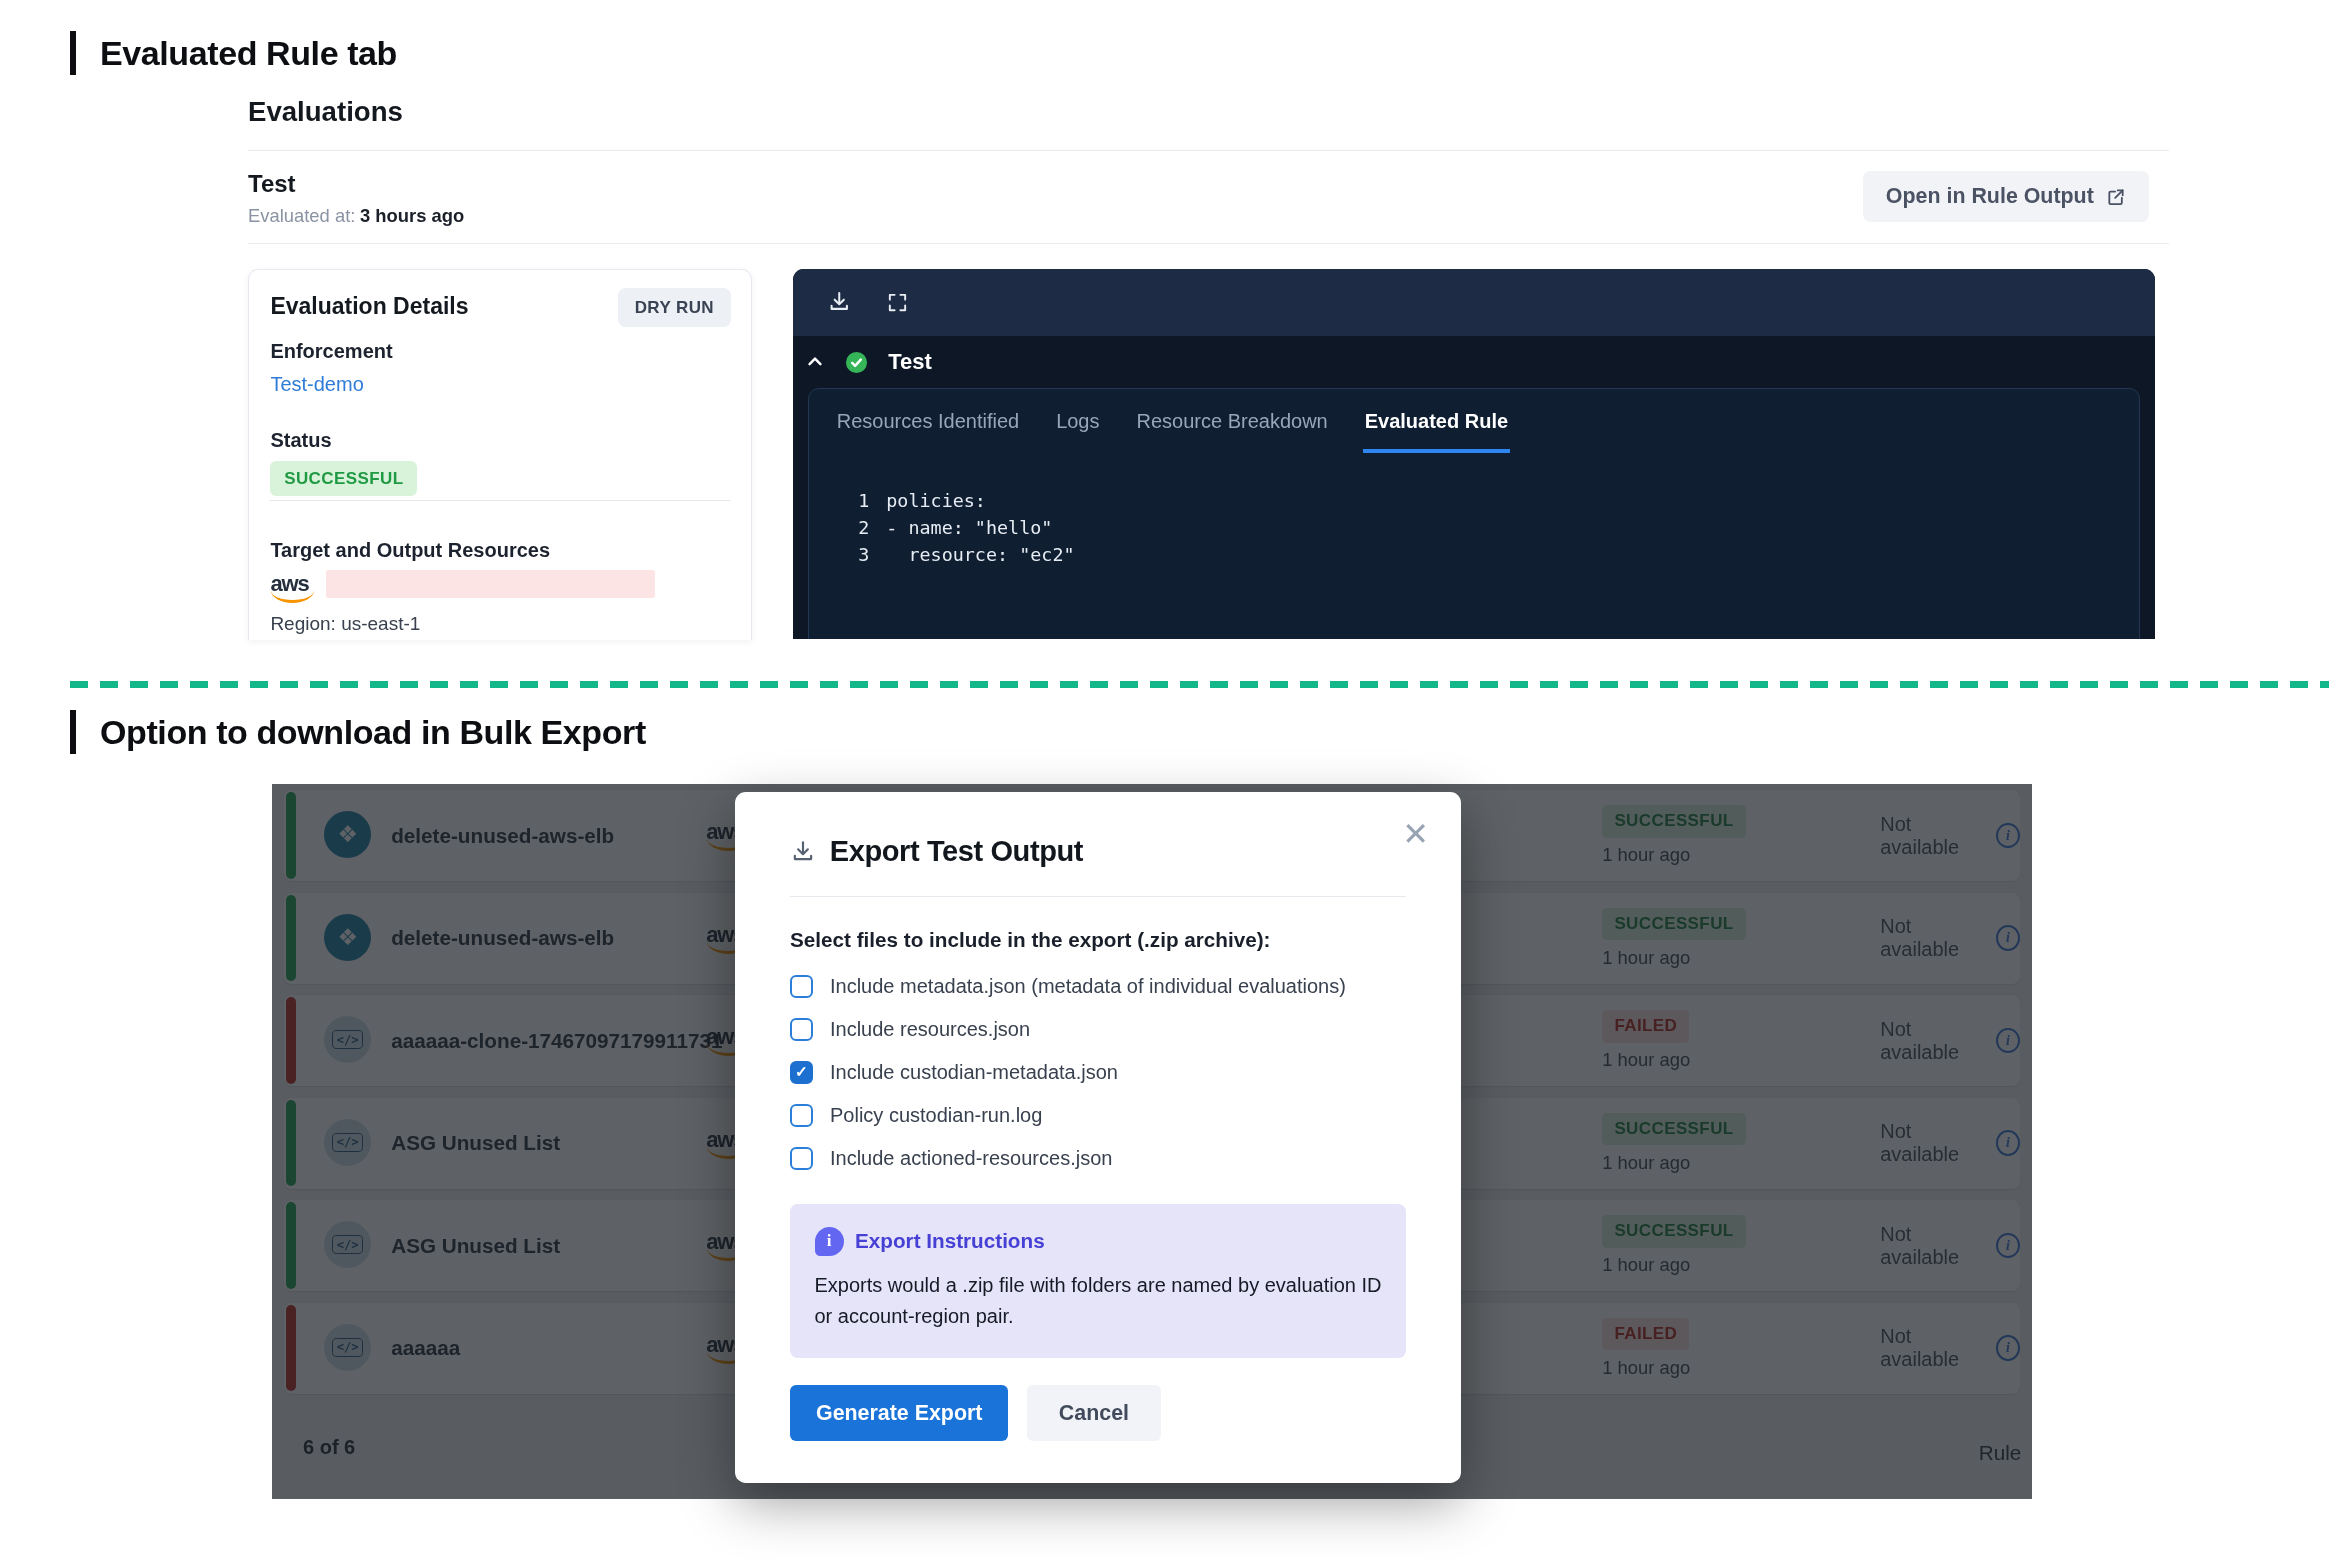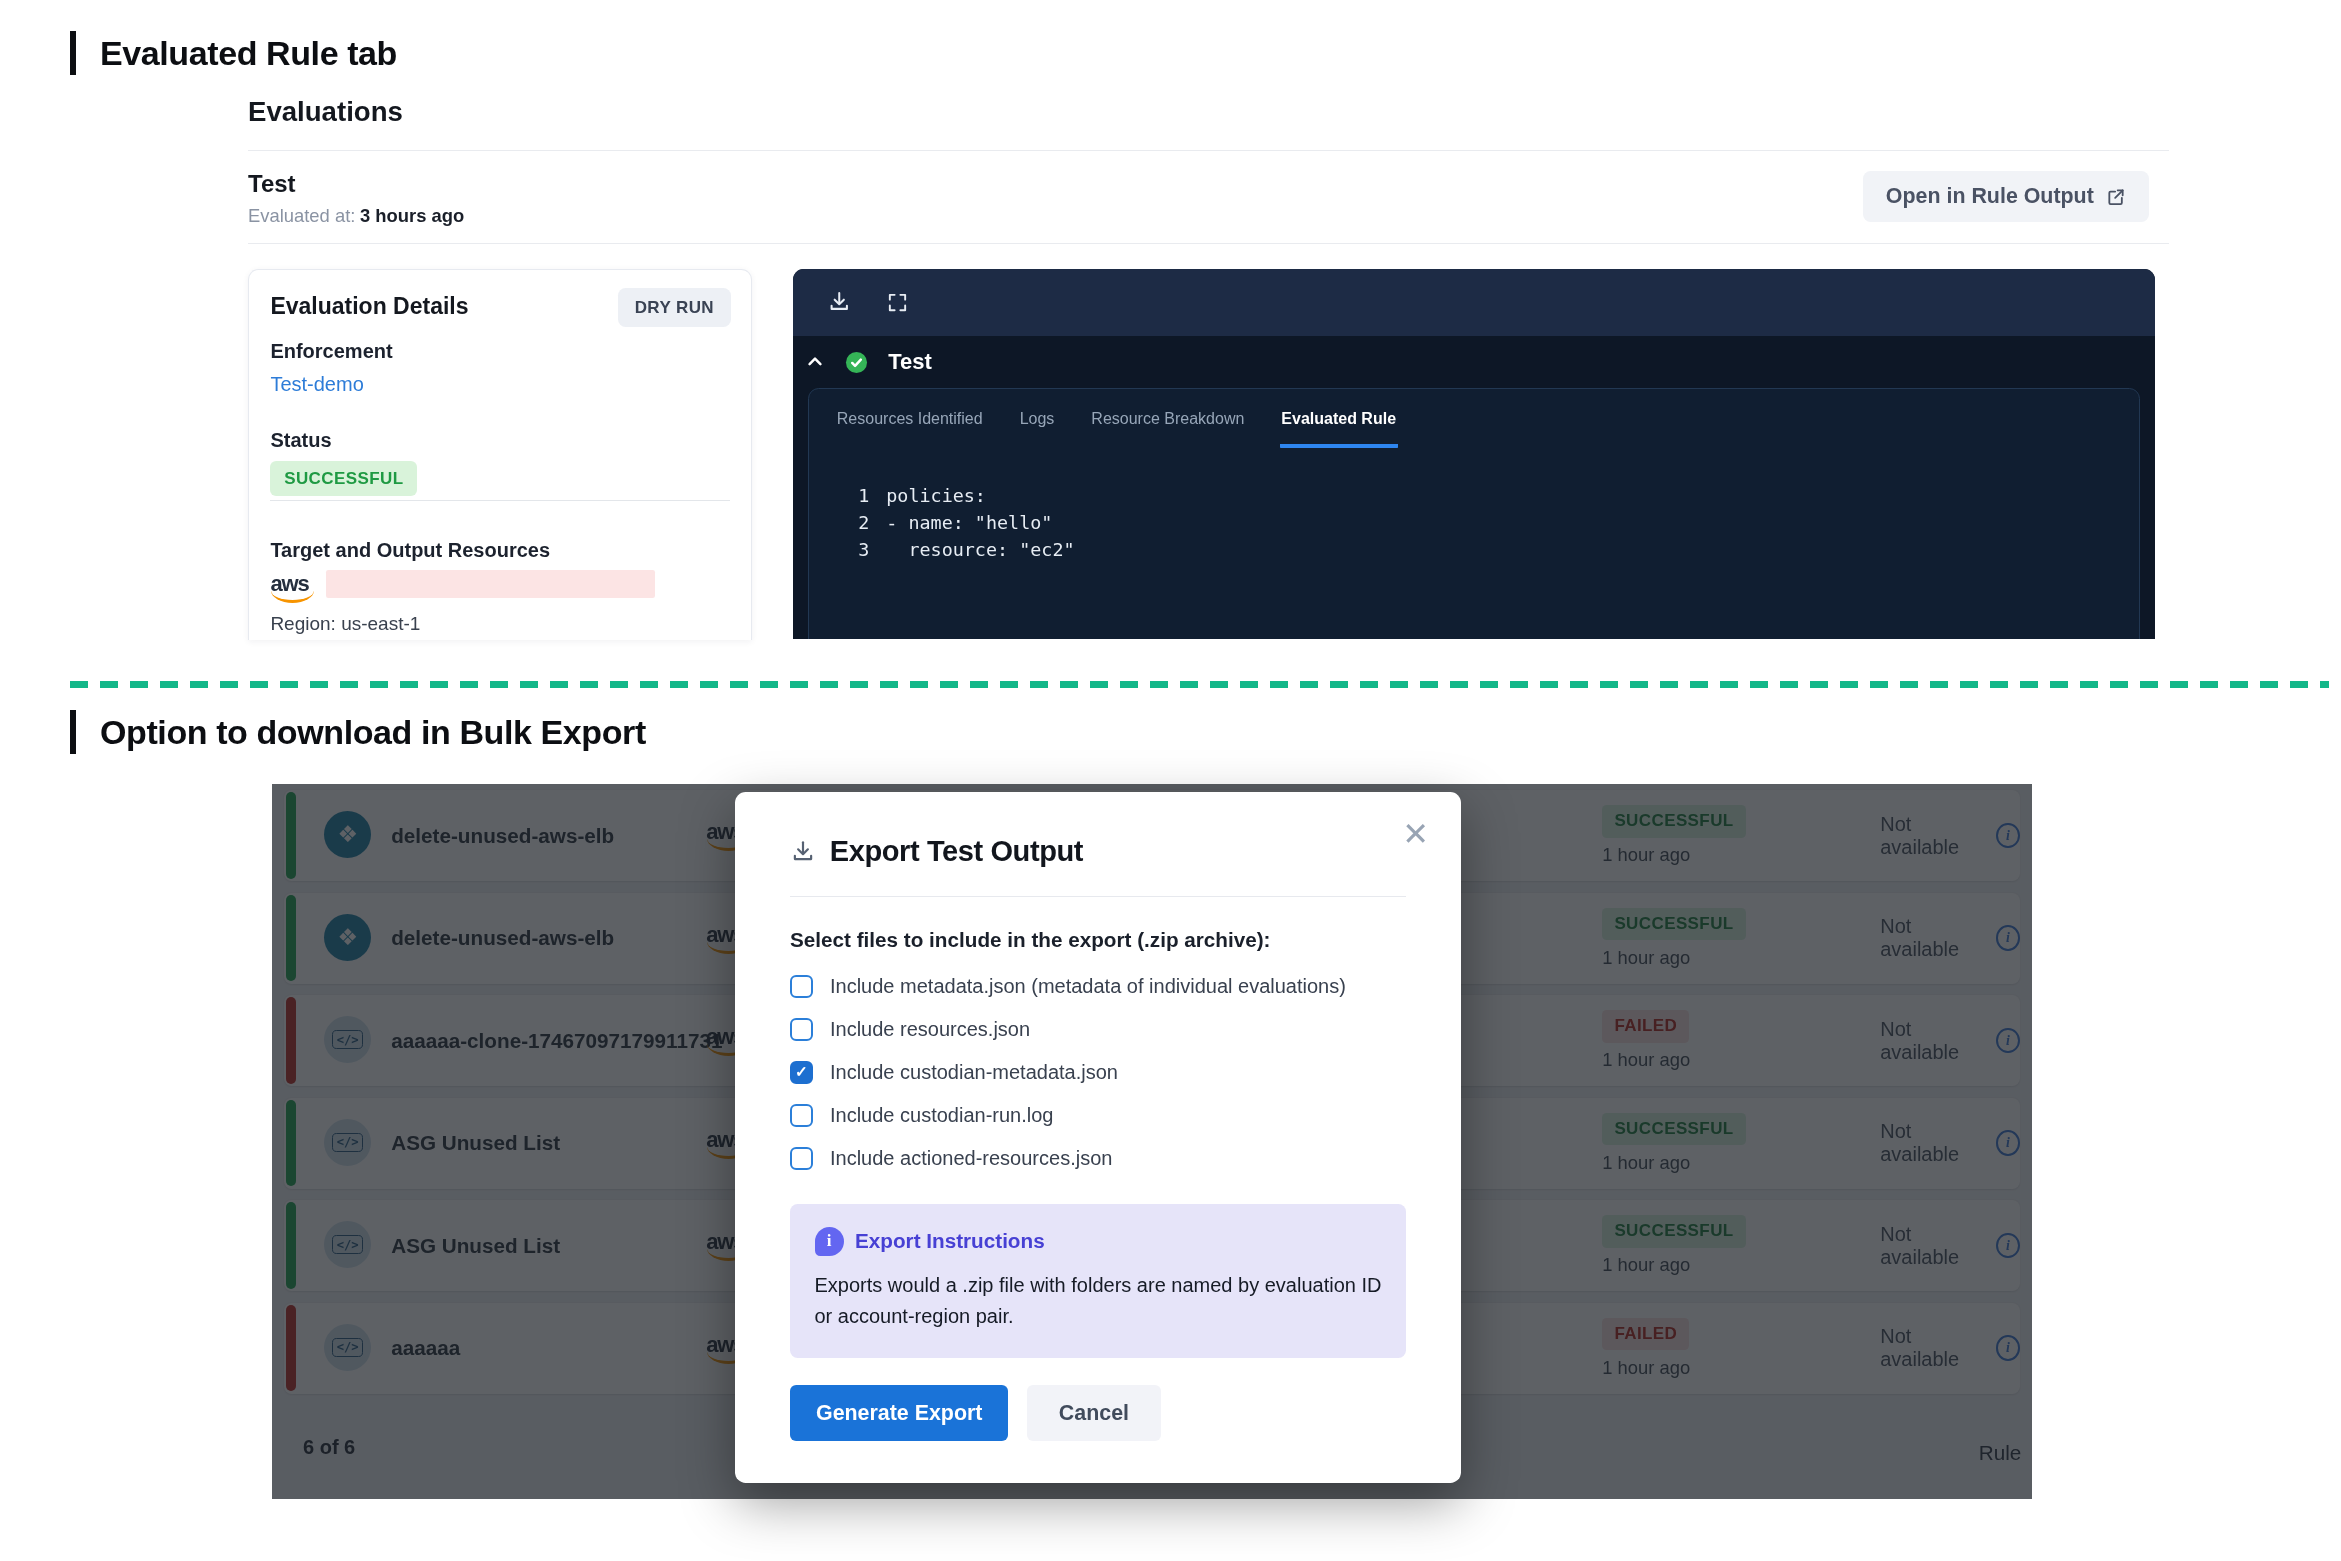--- a/index.html
+++ b/index.html
@@ -49,21 +49,21 @@
   
   .viewer{position:absolute;left:793px;top:269px;width:1362px;height:370px;background:#0d1726;
           border-radius:10.7px 10.7px 0 0;overflow:hidden;}
   .vbar{height:67px;background:#1d2b45;display:flex;align-items:center;padding-left:34px;gap:34px;}
   .vbar .ic{color:#e8edf4;cursor:pointer;}
   .vhead{height:52px;display:flex;align-items:center;padding-left:12.2px;gap:20px;}
   .vhead .vtitle{font-size:22px;font-weight:700;color:#ffffff;}
   .vcard{position:absolute;left:15.3px;right:15.3px;top:119px;bottom:-10.7px;background:#101e31;
          border:1.5px solid #223853;border-radius:10.7px;}
   .tabs{display:flex;column-gap:34px;padding:21.4px 0 0 26px;}
-  .tab{font-size:16px;color:#97a6b8;padding:0 1.5px 15.3px 1.5px;cursor:pointer;border-bottom:4.6px solid transparent;}
+  .tab{font-size:20px;color:#97a6b8;padding:0 1.5px 15.3px 1.5px;cursor:pointer;border-bottom:4.6px solid transparent;}
   .tab.active{color:#ffffff;font-weight:700;border-bottom-color:#2e86f0;border-radius:0.8px;}
   .code{margin-top:34px;padding-left:40px;font-family:"DejaVu Sans Mono",monospace;font-size:18.4px;
         line-height:27px;color:#e7edf4;}
   .cline{display:flex;white-space:pre;}
   .cnum{width:20px;text-align:right;margin-right:17px;flex:none;}
 
   
   .dashes{position:absolute;left:70px;top:681px;width:2259px;height:6.9px;
           background:repeating-linear-gradient(90deg,#14b789 0 18.4px,transparent 18.4px 30px);}
 
@@ -356,21 +356,21 @@
         <label class="ckrow">
           <span class="ck">✓</span>
           <span class="cklabel">Include resources.json</span>
         </label>
         <label class="ckrow checked">
           <span class="ck">✓</span>
           <span class="cklabel">Include custodian-metadata.json</span>
         </label>
         <label class="ckrow">
           <span class="ck">✓</span>
-          <span class="cklabel">Include custodian-run.log</span>
+          <span class="cklabel">Policy custodian-run.log</span>
         </label>
         <label class="ckrow">
           <span class="ck">✓</span>
           <span class="cklabel">Include actioned-resources.json</span>
         </label>
       </div>
 
       <div class="infobox">
         <div class="ihead">
           <span class="bubble">i</span>

